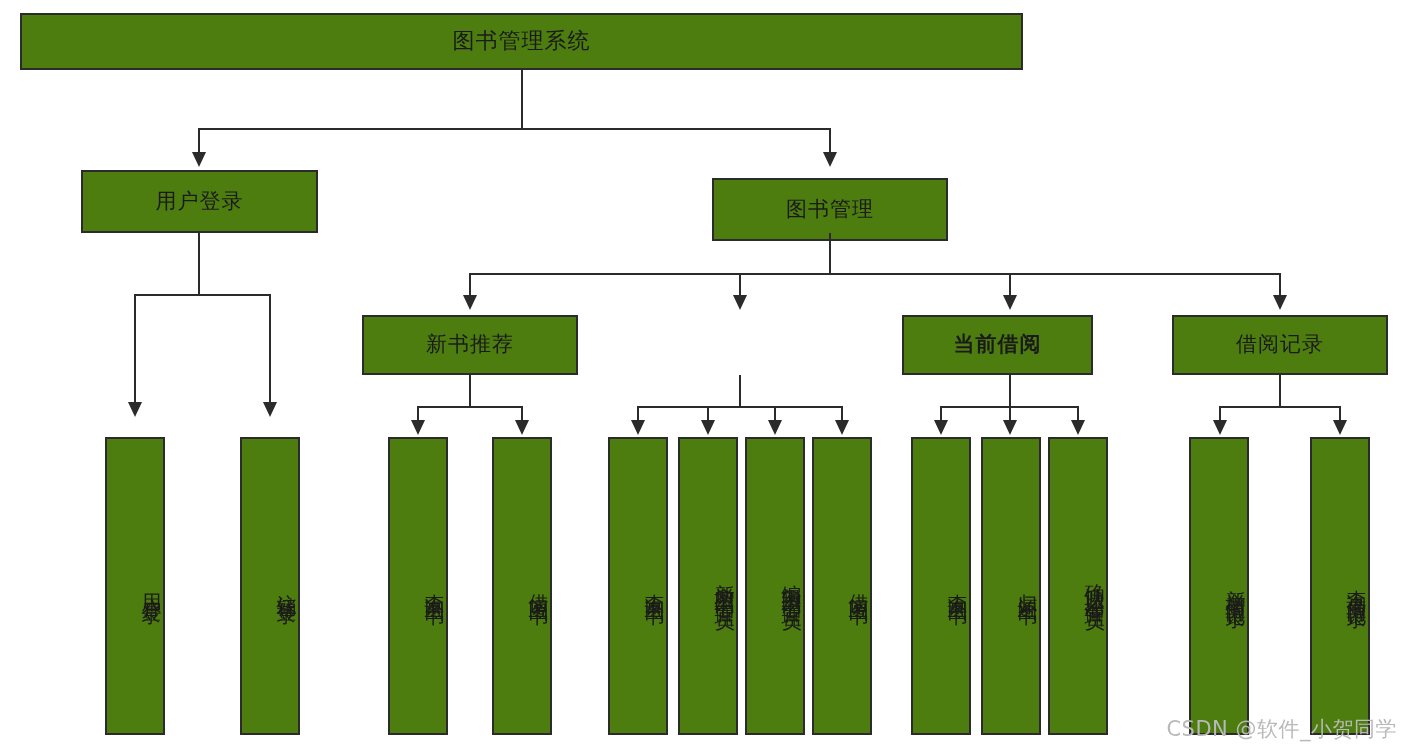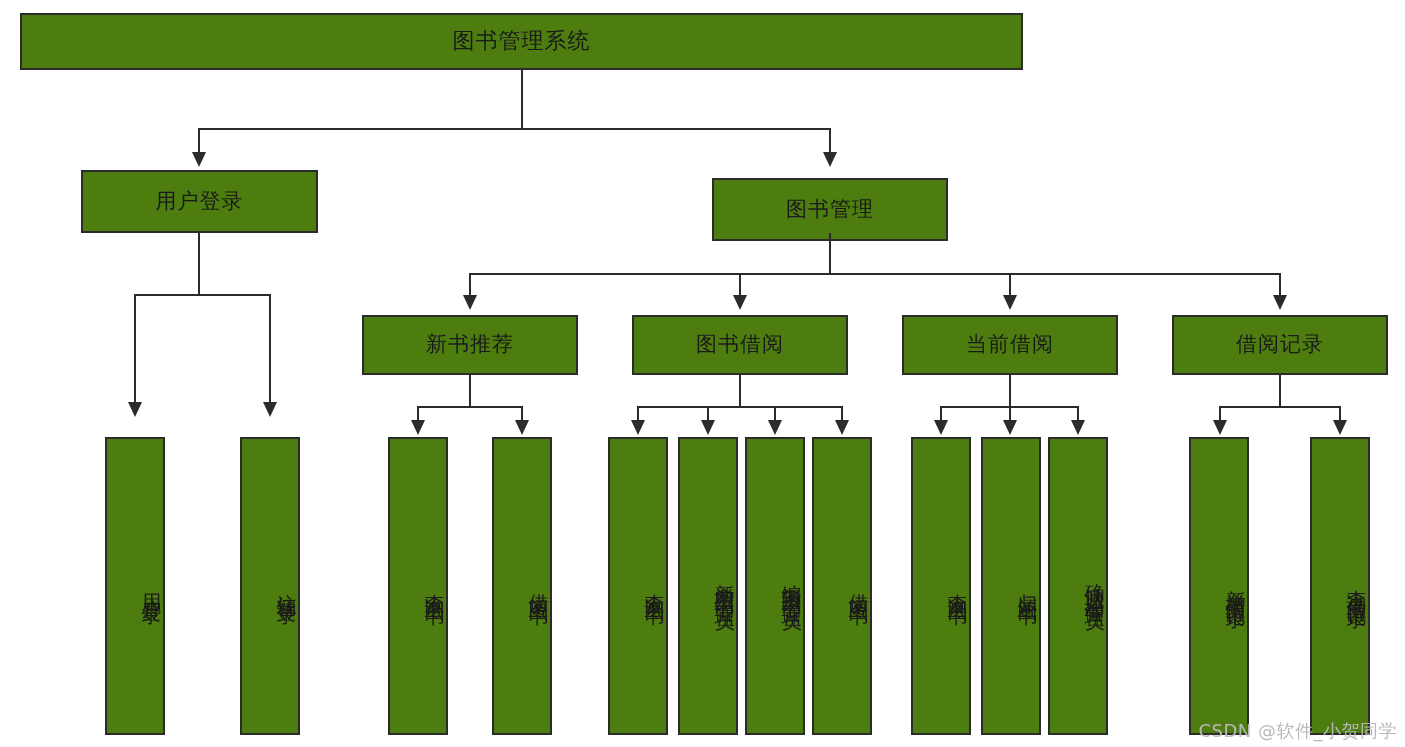--- a/index.html
+++ b/index.html
@@ -67,21 +67,21 @@
     height: 0;
     border-left: 7px solid transparent;
     border-right: 7px solid transparent;
     border-top: 15px solid #2b2b2b;
   }
   
   #watermark {
     position: absolute;
     right: 8px;
     bottom: 4px;
-    font-size: 18px;
+    font-size: 21px;
     color: #b9b9b9;
     letter-spacing: 0.5px;
     white-space: nowrap;
     user-select: none;
   }
 </style>
 </head>
 <body>
 
 <div id="canvas">
@@ -120,24 +120,21 @@
   <div class="vline" style="left:739px; top:273px; width:2px; height:24px;"></div>
   <div class="arrow" style="left:733px; top:295px;"></div>
   <div class="vline" style="left:1009px; top:273px; width:2px; height:24px;"></div>
   <div class="arrow" style="left:1003px; top:295px;"></div>
   <div class="vline" style="left:1279px; top:273px; width:2px; height:24px;"></div>
   <div class="arrow" style="left:1273px; top:295px;"></div>
 
   <div class="node horiz" style="left:362px; top:315px; width:216px; height:60px;">
     <span>新书推荐</span>
   </div>
-  <div class="node horiz" style="left:632px; top:315px; width:216px; height:60px;">
-    <span>图书借阅</span>
-  </div>
-  <div class="node horiz" style="left:902px; top:315px; width:216px; height:60px;">
+  <div class="node horiz" style="left:902px; top:315px; width:191px; height:60px;font-weight:bold;">
     <span>当前借阅</span>
   </div>
   <div class="node horiz" style="left:1172px; top:315px; width:216px; height:60px;">
     <span>借阅记录</span>
   </div>
 
   <div class="vline" style="left:469px; top:375px; width:2px; height:32px;"></div>
   <div class="hline" style="left:417px; top:406px; width:106px; height:2px;"></div>
   <div class="vline" style="left:417px; top:406px; width:2px; height:16px;"></div>
   <div class="arrow" style="left:411px; top:420px;"></div>

